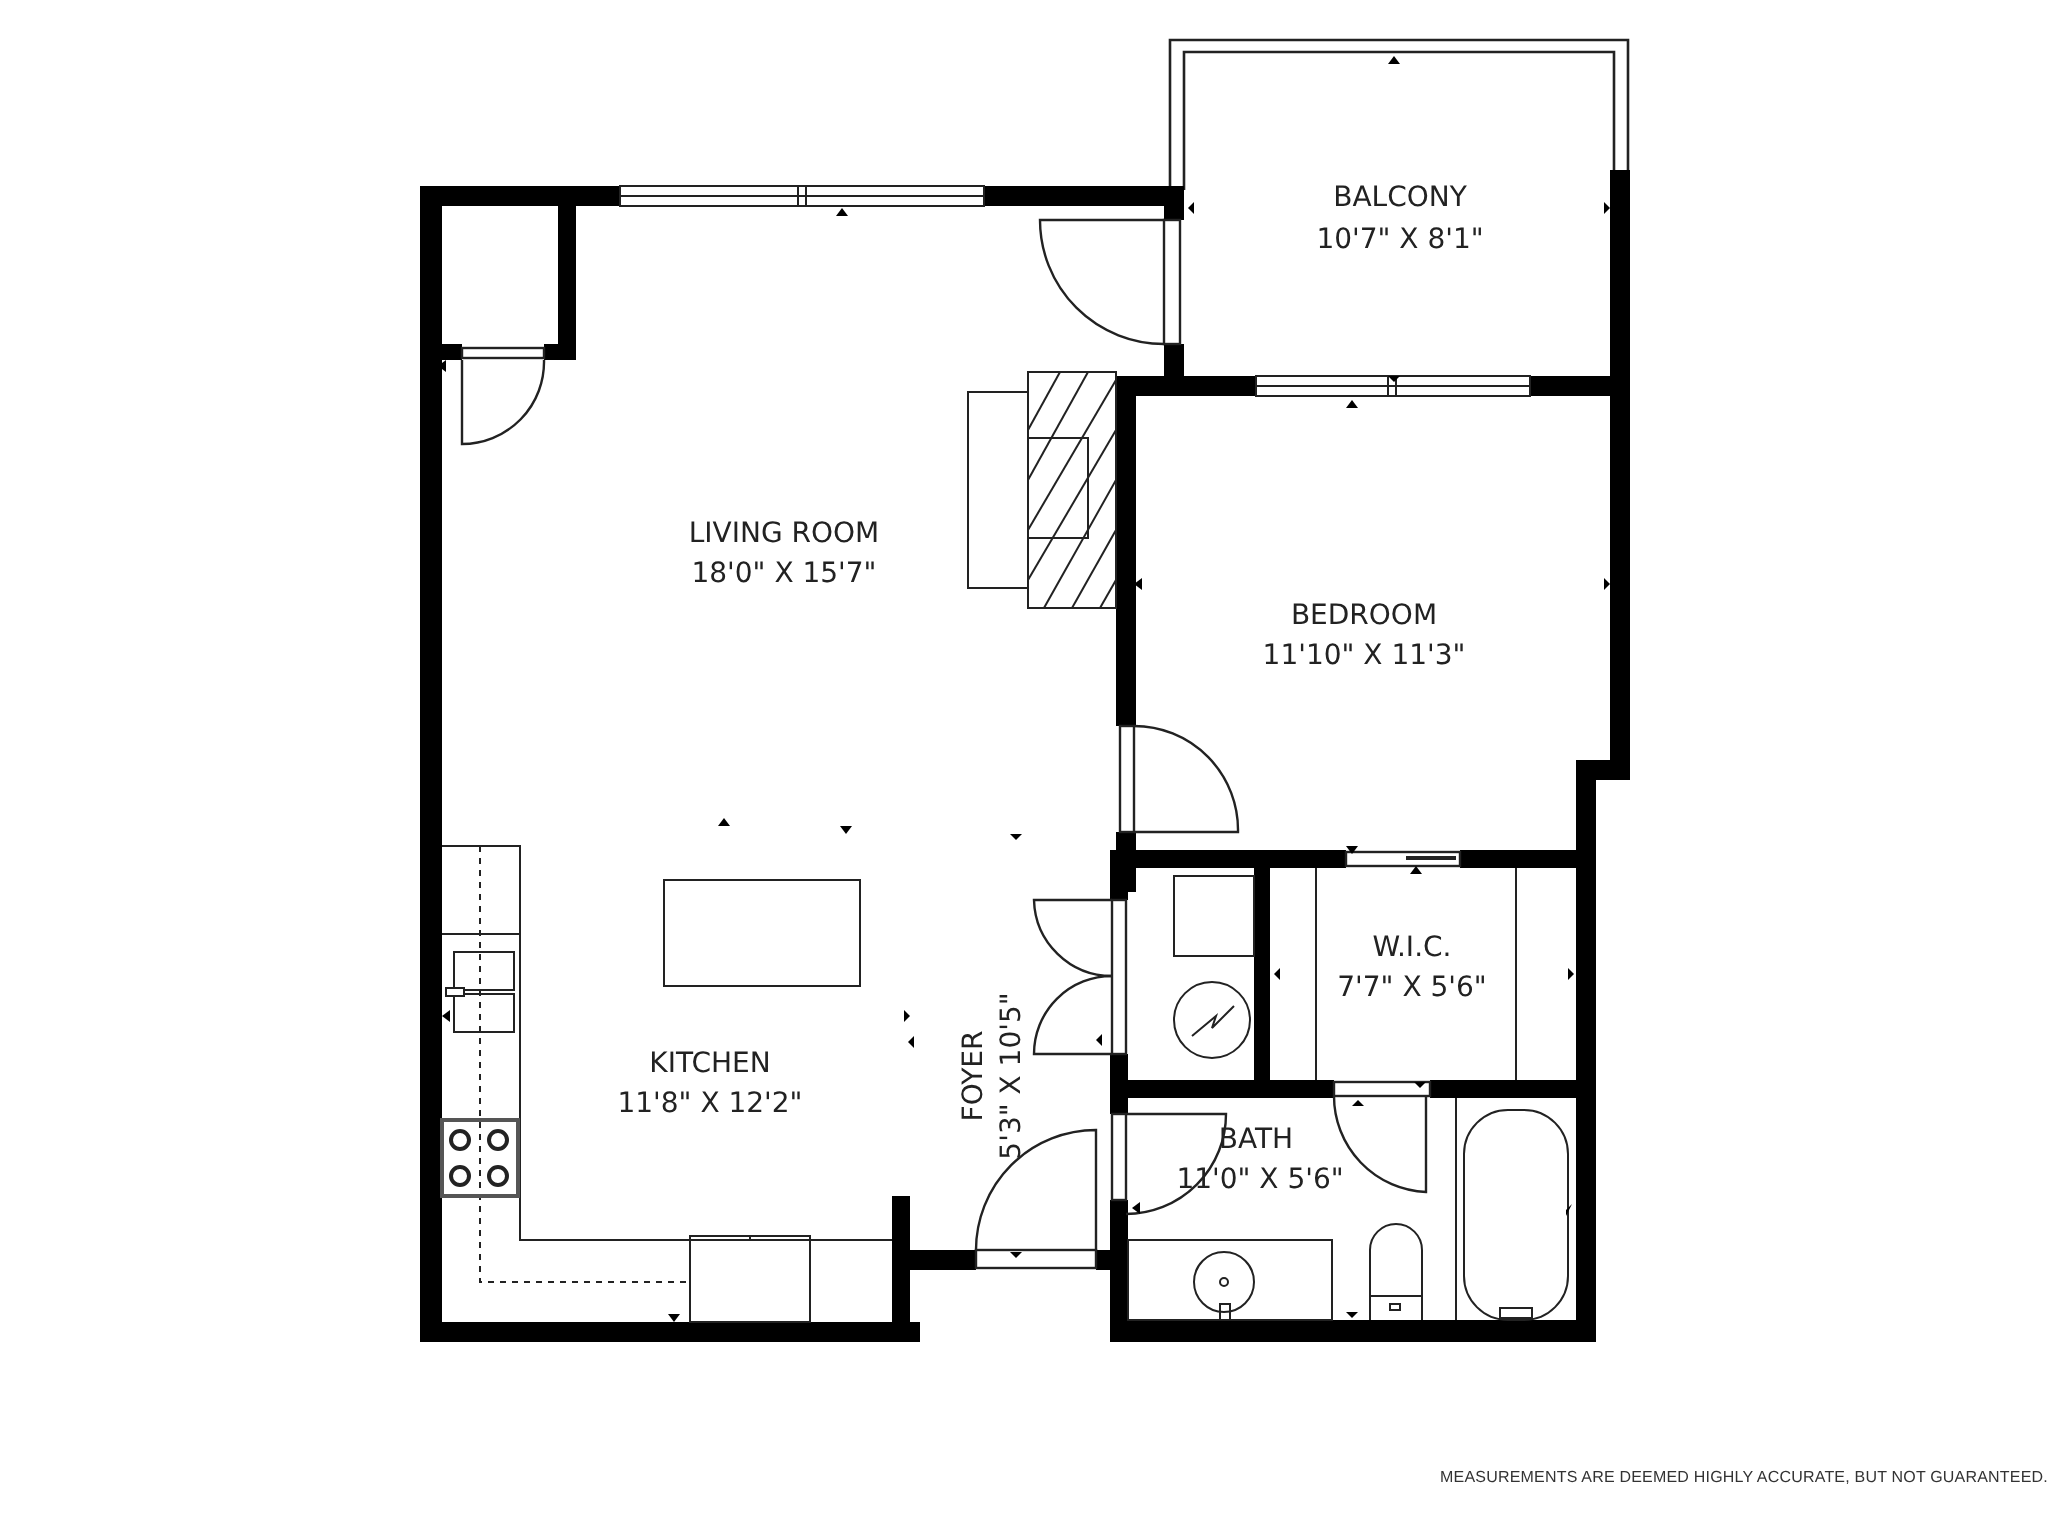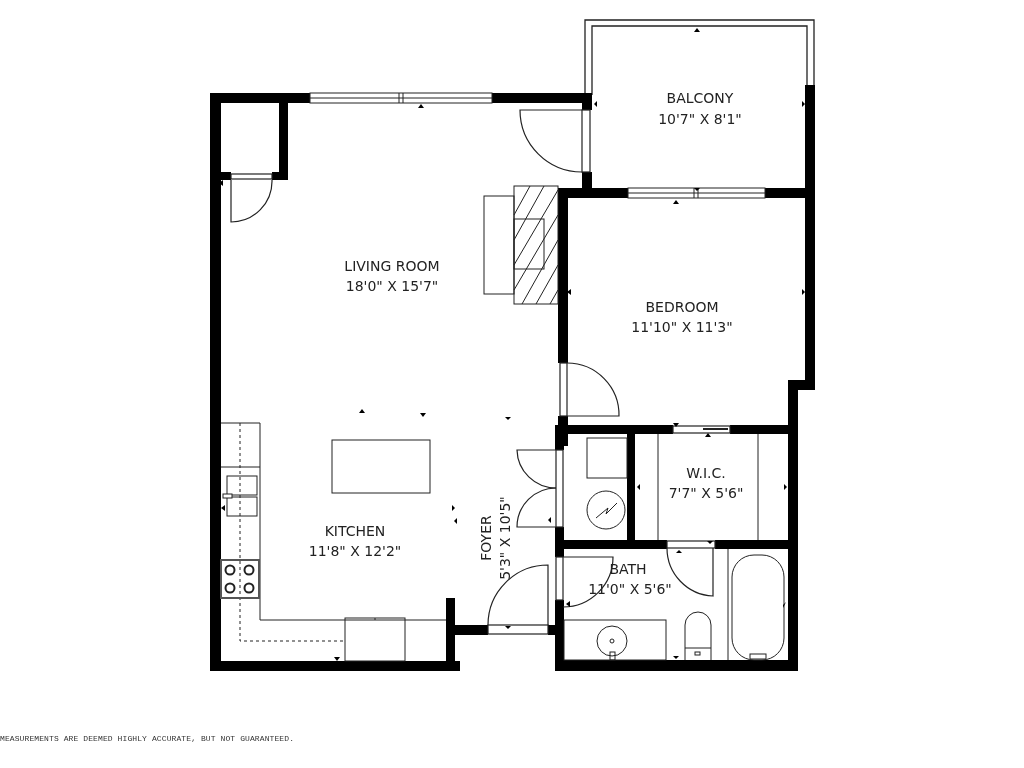--- a/index.html
+++ b/index.html
@@ -1,19 +1,19 @@
 <!DOCTYPE html>
 <html><head>
 <meta charset="utf-8">
 <style>
   html, body { margin:0; padding:0; background:#ffffff; }
   body { width:1024px; height:768px; position:relative; overflow:hidden; font-family:"DejaVu Sans", sans-serif; }
   #plan { position:absolute; left:0; top:0; width:1024px; height:768px; }
   .lbl { font-family:"DejaVu Sans", sans-serif; font-size:14px; fill:#222; text-anchor:middle; }
-  .disc { position:absolute; left:0; top:734px; width:1024px; text-align:left; font-family:Liberation Mono, monospace; font-size:8px; color:#333; letter-spacing:0.1px; }
+  .disc { position:absolute; left:0; top:734px; width:1024px; text-align:right; font-family:Liberation Sans, sans-serif; font-size:8px; color:#333; letter-spacing:0.1px; }
 </style>
 </head>
 <body>
 
 <svg id="plan" viewBox="0 0 1024 768" xmlns="http://www.w3.org/2000/svg">
 
   <g fill="none" stroke="#222" stroke-width="1.3">
     <path d="M585 95 L585 20 L814 20 L814 85"></path>
     <path d="M592 95 L592 26 L807 26 L807 85"></path>
   </g>

